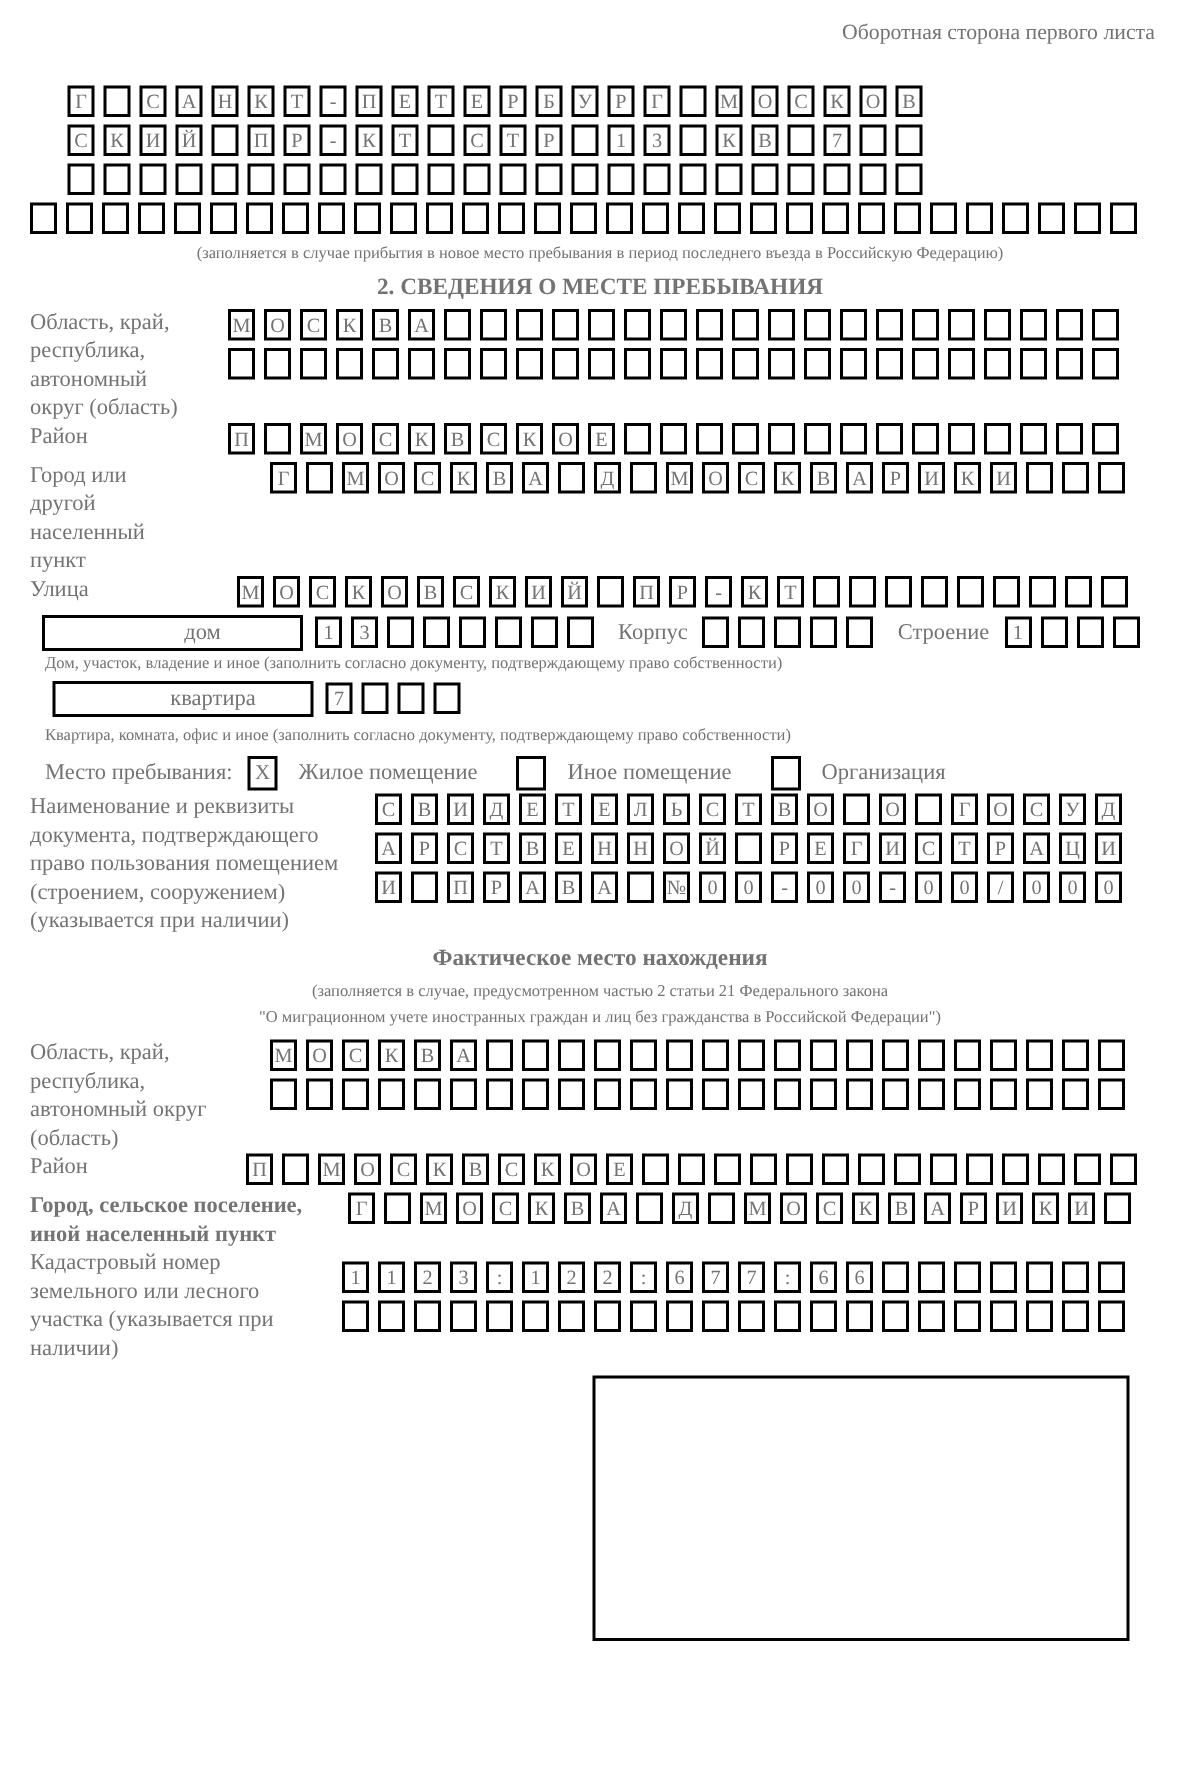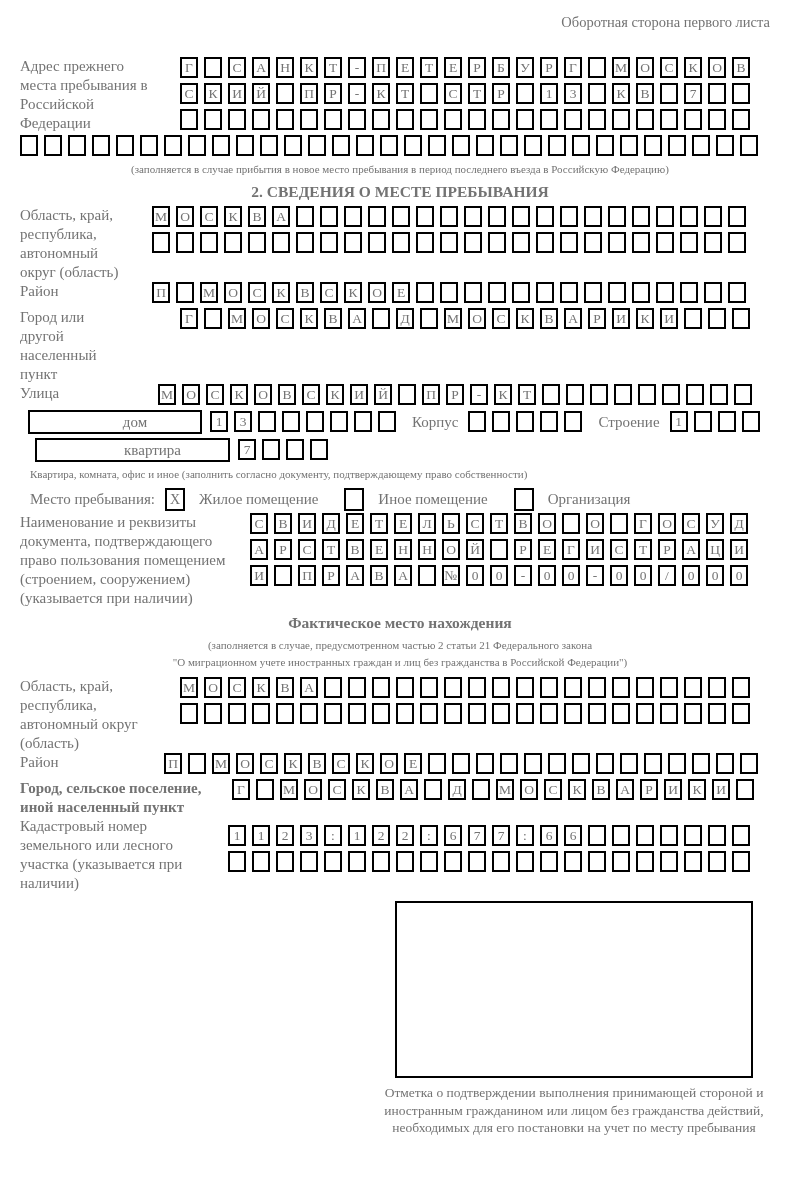--- a/index.html
+++ b/index.html
@@ -38,21 +38,21 @@
   .ml33{margin-left:33px;} .ml50{margin-left:50px;}
   .mt2{margin-top:2px;} .mt4{margin-top:4px;} .mt6{margin-top:6px;} .mt8{margin-top:8px;}
   .wide-box{
     box-sizing:border-box;border:2px solid #000;height:24px;
     display:flex;align-items:center;justify-content:center;
     font-size:15px;background:#fff;padding-left:40px;
   }
   .dom-row{display:flex;align-items:flex-start;margin-left:8px;}
   .dom-box{width:174px;}
   .kvartira-row{display:flex;align-items:flex-start;margin-left:15px;}
-  .kvartira-box{width:195px;}
+  .kvartira-box{width:174px;}
   .row.inline{margin-left:8px;margin-bottom:0;margin-top:1px;}
   .inline-label{font-size:15px;line-height:24px;margin:0 2px 0 10px;white-space:nowrap;}
   .caption-left{margin-left:10px;}
   
   .mesto-row{display:flex;align-items:center;margin-left:10px;}
   .mesto-label{font-size:15px;white-space:nowrap;}
   .checkbox{
     box-sizing:border-box;width:20px;height:23px;border:2px solid #000;
     display:flex;align-items:center;justify-content:center;
     font-size:14px;margin-left:10px;background:#fff;flex:0 0 20px;
@@ -67,21 +67,20 @@
   .stamp-caption{width:420px;margin-left:344px;text-align:center;font-size:13.5px;line-height:17.5px;margin-top:6px;}
 </style>
 </head>
 <body>
 
 <div class="page">
 
   <div class="side-note">Оборотная сторона первого листа</div>
 
   <div class="block" style="margin-top:26px;">
-    <div class="label addr-label">Адрес прежнего места пребывания в Российской Федерации</div>
     <div class="rows addr-rows">
       <div class="row">
           <div class="cell">Г</div>
           <div class="cell"></div>
           <div class="cell">С</div>
           <div class="cell">А</div>
           <div class="cell">Н</div>
           <div class="cell">К</div>
           <div class="cell">Т</div>
           <div class="cell">-</div>
@@ -372,20 +371,21 @@
         <div class="cell"></div>
       </div>
     <span class="inline-label">Строение</span>
     <div class="row inline">
         <div class="cell">1</div>
         <div class="cell"></div>
         <div class="cell"></div>
         <div class="cell"></div>
       </div>
   </div>
+  <div class="caption caption-left">Дом, участок, владение и иное (заполнить согласно документу, подтверждающему право собственности)</div>
 
   <div class="kvartira-row mt4">
     <div class="wide-box kvartira-box">квартира</div>
     <div class="row inline">
         <div class="cell">7</div>
         <div class="cell"></div>
         <div class="cell"></div>
         <div class="cell"></div>
       </div>
   </div>
@@ -649,15 +649,14 @@
           <div class="cell"></div>
           <div class="cell"></div>
           <div class="cell"></div>
           <div class="cell"></div>
           <div class="cell"></div>
         </div>
     </div>
   </div>
 
   <div class="stamp-box"></div>
-  <div class="stamp-caption">Отметка о подтверждении выполнения принимающей стороной и иностранным гражданином или лицом без гражданства действий, необходимых для его постановки на учет по месту пребывания</div>
 
 </div>
 
 </body></html>

